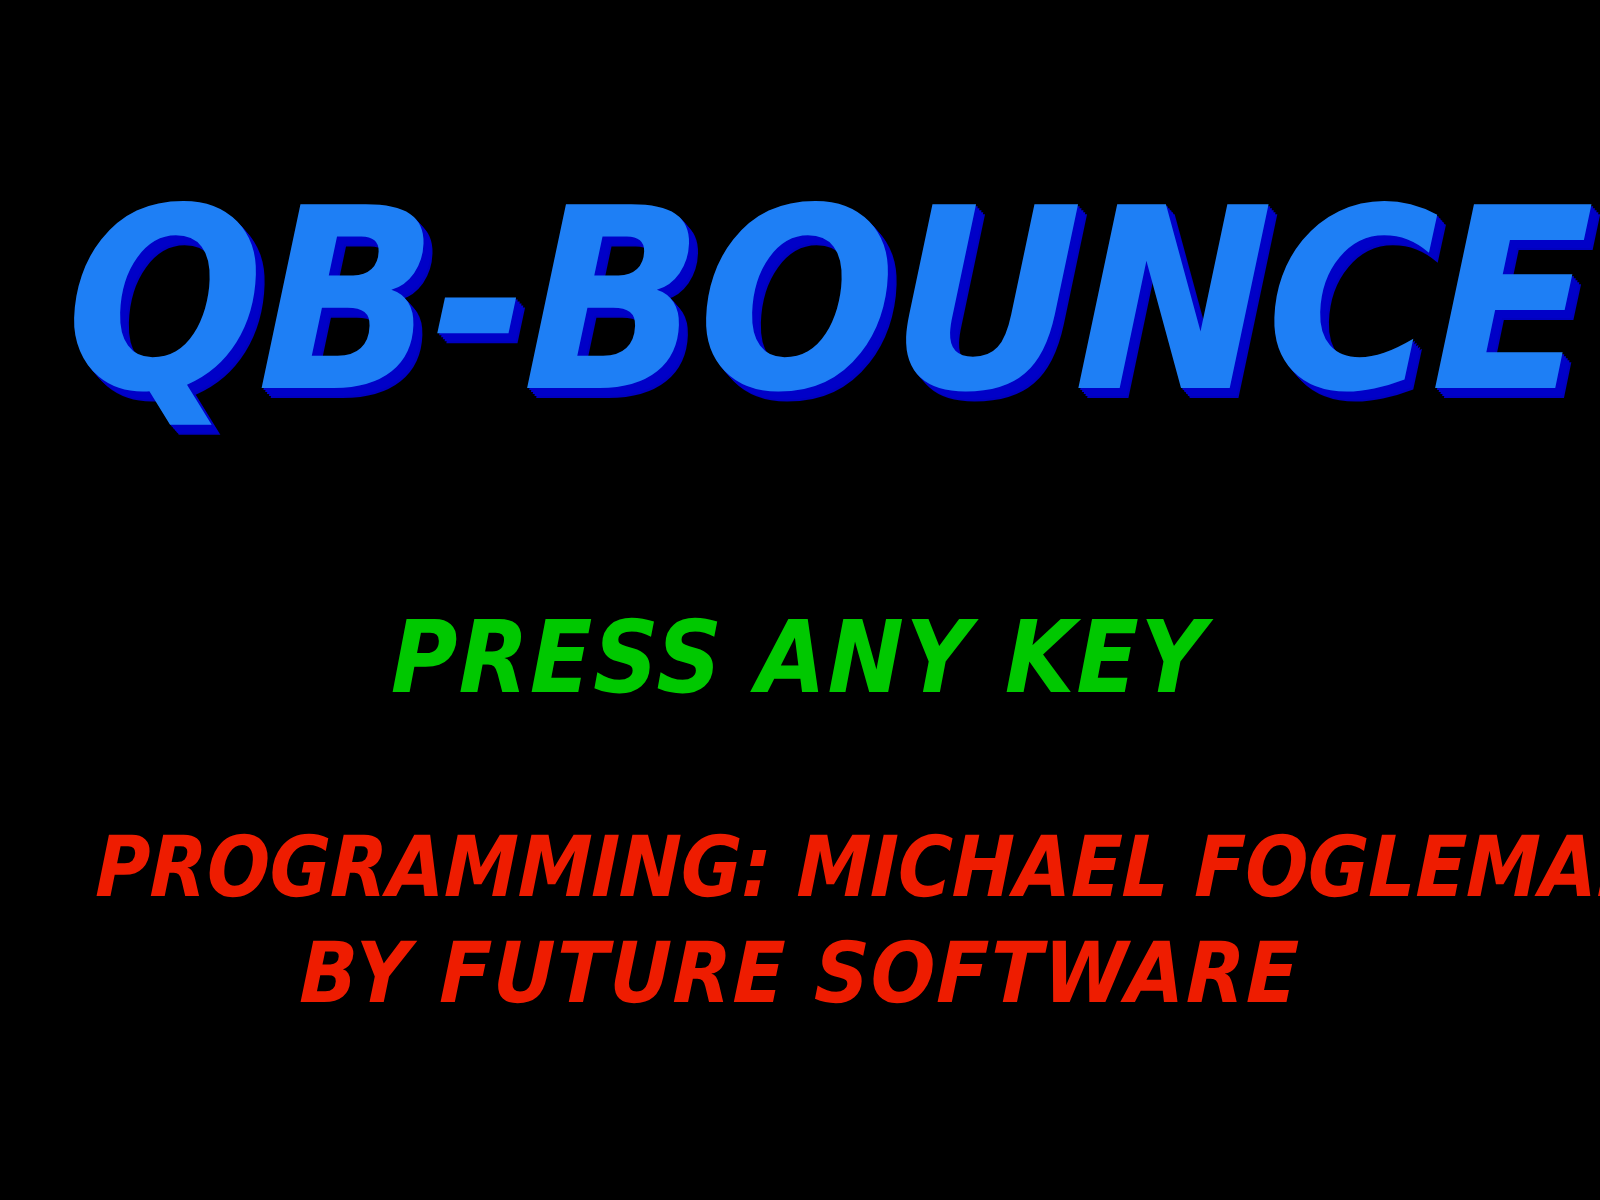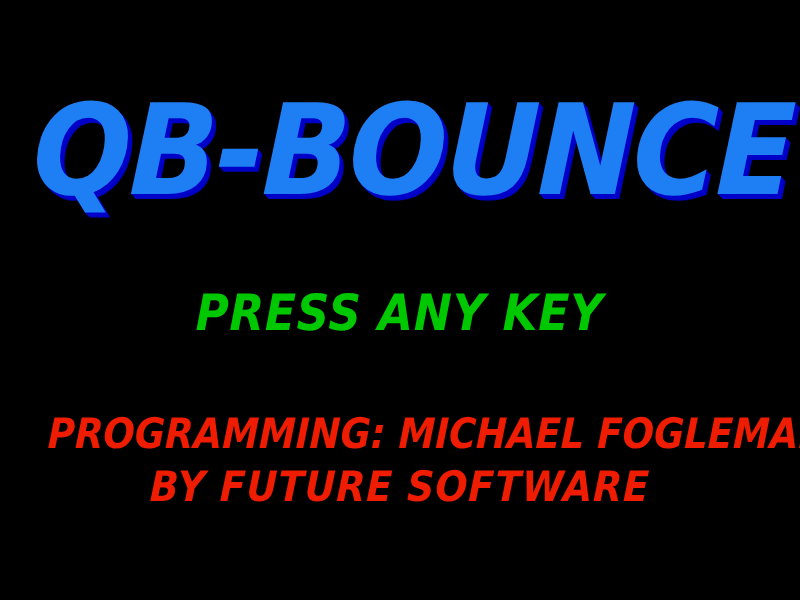--- a/index.html
+++ b/index.html
@@ -43,21 +43,21 @@
        5px  5px 0 #0000BE;
     transform: scaleX(0.92) skewX(-2deg);
     transform-origin: center center;
     white-space: nowrap;
   }
 
   
   #prompt-block {
     position: absolute;
     left: 0;
-    top: 288px;
+    top: 304px;
     width: 800px;
     text-align: center;
     line-height: 1;
   }
   #prompt-text {
     display: inline-block;
     font-family: "DejaVu Sans", sans-serif;
     font-size: 50px;
     font-weight: bold;
     font-style: italic;

